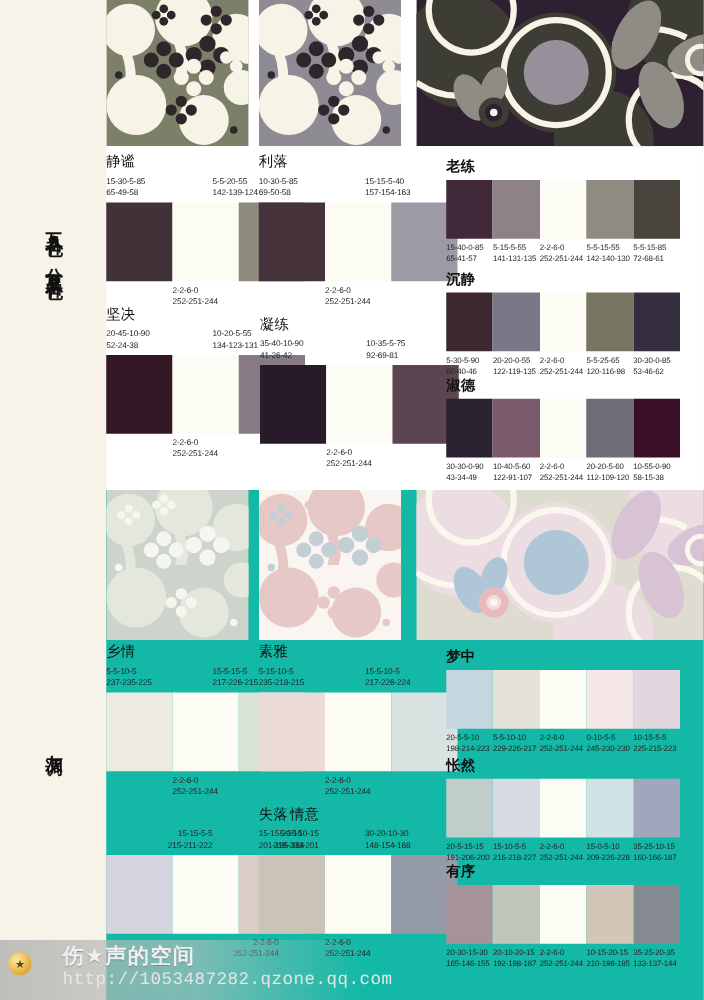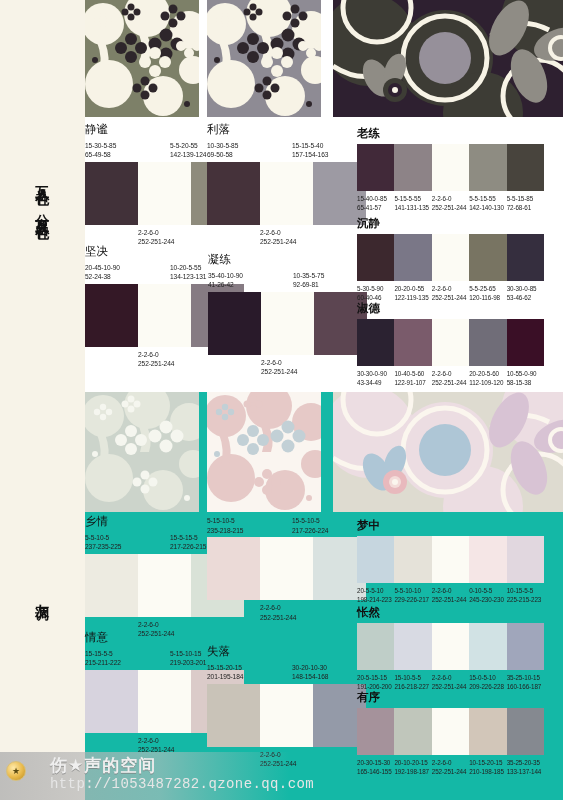--- a/index.html
+++ b/index.html
@@ -589,20 +589,21 @@
       </div>
       <div class="base-row">
         <div class="code-cell">
           <div>2-2-6-0</div>
           <div>252-251-244</div>
         </div>
       </div>
     </div>
 
     <div class="card" style="left:207px;top:124px;width:170px;">
+      <div class="card-title">素雅</div>
       <div class="code-row">
         <div class="code-cell c1">
           <div>5-15-10-5</div>
           <div>235-218-215</div>
         </div>
         <div class="code-cell c2">
           <div>15-5-10-5</div>
           <div>217-226-224</div>
         </div>
       </div>
@@ -612,21 +613,21 @@
         <div class="sw" style="background:#d9e2e0"></div>
       </div>
       <div class="base-row">
         <div class="code-cell">
           <div>2-2-6-0</div>
           <div>252-251-244</div>
         </div>
       </div>
     </div>
 
-    <div class="card" style="left:85px;top:240px;width:170px;">
+    <div class="card" style="left:85px;top:254px;width:170px;text-align:right;">
       <div class="card-title">情意</div>
       <div class="code-row">
         <div class="code-cell c1">
           <div>15-15-5-5</div>
           <div>215-211-222</div>
         </div>
         <div class="code-cell c2">
           <div>5-15-10-15</div>
           <div>219-203-201</div>
         </div>

